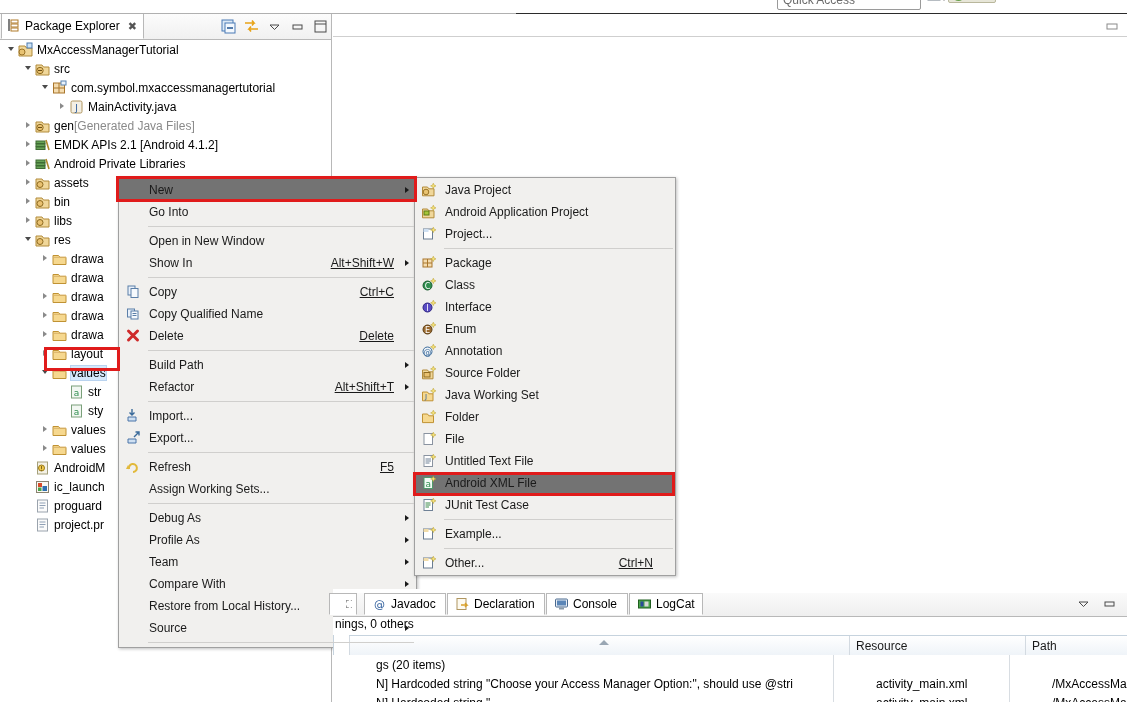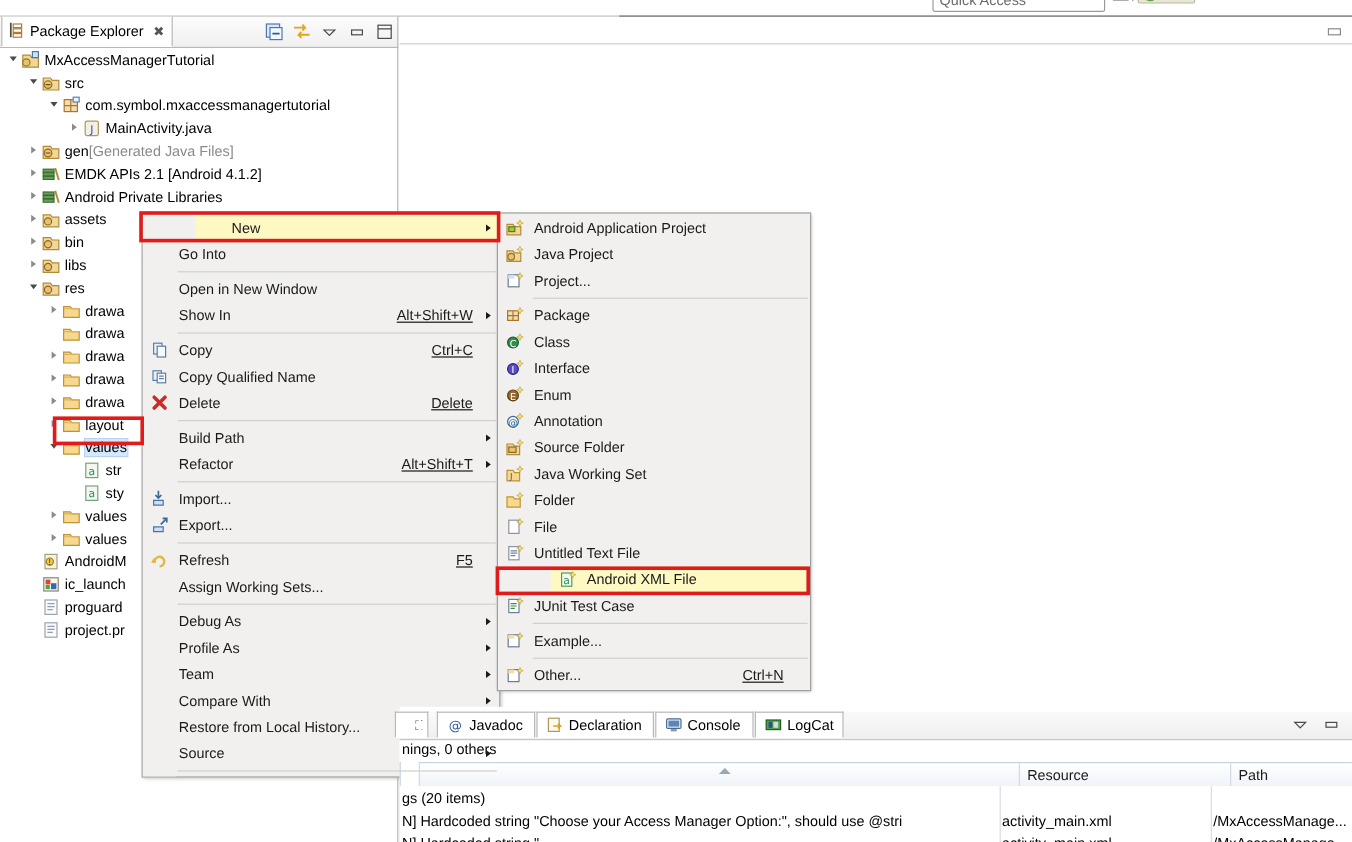--- a/index.html
+++ b/index.html
@@ -57,21 +57,21 @@
      font-size:12px;padding:1px 0;}
   #ctx-gutter{position:absolute;left:0;top:0;width:28px;height:100%;background:#f1f0ee;}
   .mi{position:relative;height:22px;display:flex;align-items:center;padding-left:30px;
      color:#1a1a1a;background:transparent;white-space:nowrap;z-index:2;}
   .mi .mlabel{flex:0 0 auto;}
   .mi .maccel{position:absolute;right:22px;color:#1a1a1a;text-decoration:underline;}
   .mi .marrow{position:absolute;right:7px;top:8px;
      border-left:4px solid #1a1a1a;border-top:3.5px solid transparent;border-bottom:3.5px solid transparent;}
   .mi .micon{position:absolute;left:6px;top:3px;width:17px;height:16px;}
   .msep{height:1px;background:#d0cfcd;margin:3px 2px 3px 29px;position:relative;z-index:2;}
-  .mi.hl{background:#fef9c3;margin-left:44px;}
+  .mi.hl{background:#737373;}
 
   
   #sub-menu{position:absolute;left:414px;top:177px;width:260px;
      background:#f1f0ee;border:1px solid #a0a0a0;box-shadow:1px 1px 3px rgba(0,0,0,.25);font-size:12px;padding:1px 0;}
   #sub-menu .mi{padding-left:30px;}
   #sub-menu .msep{margin-left:29px;}
 
   
   .redbox{position:absolute;border:3px solid #e01b1b;box-sizing:border-box;z-index:40;pointer-events:none;}
 
@@ -86,21 +86,21 @@
   #bp-toolbar{position:absolute;right:8px;top:7px;display:flex;gap:9px;align-items:center;}
   #bp-summary{position:absolute;left:0;top:28px;width:794px;height:18px;font-size:12px;color:#000;padding-left:2px;
      box-sizing:border-box;background:#fff;}
   #bp-colhdr{position:absolute;left:16px;top:46px;width:786px;height:20px;
      background:linear-gradient(#ffffff,#eef3f8);border-top:1px solid #c6d3de;border-bottom:1px solid #c6d3de;}
   .colcell{position:absolute;top:0;height:19px;display:flex;align-items:center;padding-left:6px;
      font-size:12px;color:#1a1a1a;box-sizing:border-box;border-left:1px solid #d3dae1;}
   #bp-sortmark{position:absolute;left:250px;top:4px;width:0;height:0;
      border-bottom:5px solid #9aa7b4;border-left:5px solid transparent;border-right:5px solid transparent;}
   #bp-rows{position:absolute;left:0;top:66px;width:794px;height:47px;background:#fff;overflow:hidden;}
-  .bprow{height:19px;display:flex;align-items:center;font-size:12px;color:#000;white-space:nowrap;}
+  .bprow{height:19px;display:flex;align-items:center;font-size:12px;color:#000;white-space:nowrap;margin-left:41px;}
   .bprow-wrap{position:relative;height:19px;}
   .vline{position:absolute;top:0;width:1px;background:#d8dde2;}
   #bp-left-edge{position:absolute;left:0;top:46px;width:1px;height:67px;background:#c6d3de;}
 </style>
 </head>
 <body>
 
 <div id="top-strip">
   <div id="quick-access">Quick Access</div>
   <div id="persp-sep">
@@ -516,32 +516,32 @@
       <span class="mlabel">Source</span>
       <span class="marrow"></span>
     </div>
     <div class="msep"></div>
   </div>
 
 <div id="sub-menu">
     <div class="mi">
       <span class="micon"><svg width="17" height="16" viewBox="0 0 17 16" aria-hidden="true">
           <path d="M1.5 5 h5 l1.3 1.8 H13 v7 H1.5 Z" fill="#f0d79a" stroke="#b28b3a"></path>
+          <circle cx="5" cy="10" r="2.8" fill="#e8c372" stroke="#9a7226"></circle>
+          <path d="M12.3 1.2 l.8 1.9 1.9.8 -1.9.8 -.8 1.9 -.8-1.9 -1.9-.8 1.9-.8 Z" fill="#f6e27a" stroke="#b79c2a" stroke-width=".5"></path>
+        </svg></span>
+      <span class="mlabel">Java Project</span>
+    </div>
+    <div class="mi">
+      <span class="micon"><svg width="17" height="16" viewBox="0 0 17 16" aria-hidden="true">
+          <path d="M1.5 5 h5 l1.3 1.8 H13 v7 H1.5 Z" fill="#f0d79a" stroke="#b28b3a"></path>
           <rect x="3" y="7" width="5" height="4" fill="#a4c639" stroke="#5d7a14"></rect>
           <path d="M12.3 1.2 l.8 1.9 1.9.8 -1.9.8 -.8 1.9 -.8-1.9 -1.9-.8 1.9-.8 Z" fill="#f6e27a" stroke="#b79c2a" stroke-width=".5"></path>
         </svg></span>
       <span class="mlabel">Android Application Project</span>
-    </div>
-    <div class="mi">
-      <span class="micon"><svg width="17" height="16" viewBox="0 0 17 16" aria-hidden="true">
-          <path d="M1.5 5 h5 l1.3 1.8 H13 v7 H1.5 Z" fill="#f0d79a" stroke="#b28b3a"></path>
-          <circle cx="5" cy="10" r="2.8" fill="#e8c372" stroke="#9a7226"></circle>
-          <path d="M12.3 1.2 l.8 1.9 1.9.8 -1.9.8 -.8 1.9 -.8-1.9 -1.9-.8 1.9-.8 Z" fill="#f6e27a" stroke="#b79c2a" stroke-width=".5"></path>
-        </svg></span>
-      <span class="mlabel">Java Project</span>
     </div>
     <div class="mi">
       <span class="micon"><svg width="17" height="16" viewBox="0 0 17 16" aria-hidden="true">
           <rect x="2.5" y="3" width="9" height="10" fill="#ffffff" stroke="#6a7d92"></rect>
           <path d="M2.5 3 h5 v3 h-5 Z" fill="#cfe0f2"></path>
           <path d="M12.3 1.2 l.8 1.9 1.9.8 -1.9.8 -.8 1.9 -.8-1.9 -1.9-.8 1.9-.8 Z" fill="#f6e27a" stroke="#b79c2a" stroke-width=".5"></path>
         </svg></span>
       <span class="mlabel">Project...</span>
     </div>
     <div class="msep"></div>

